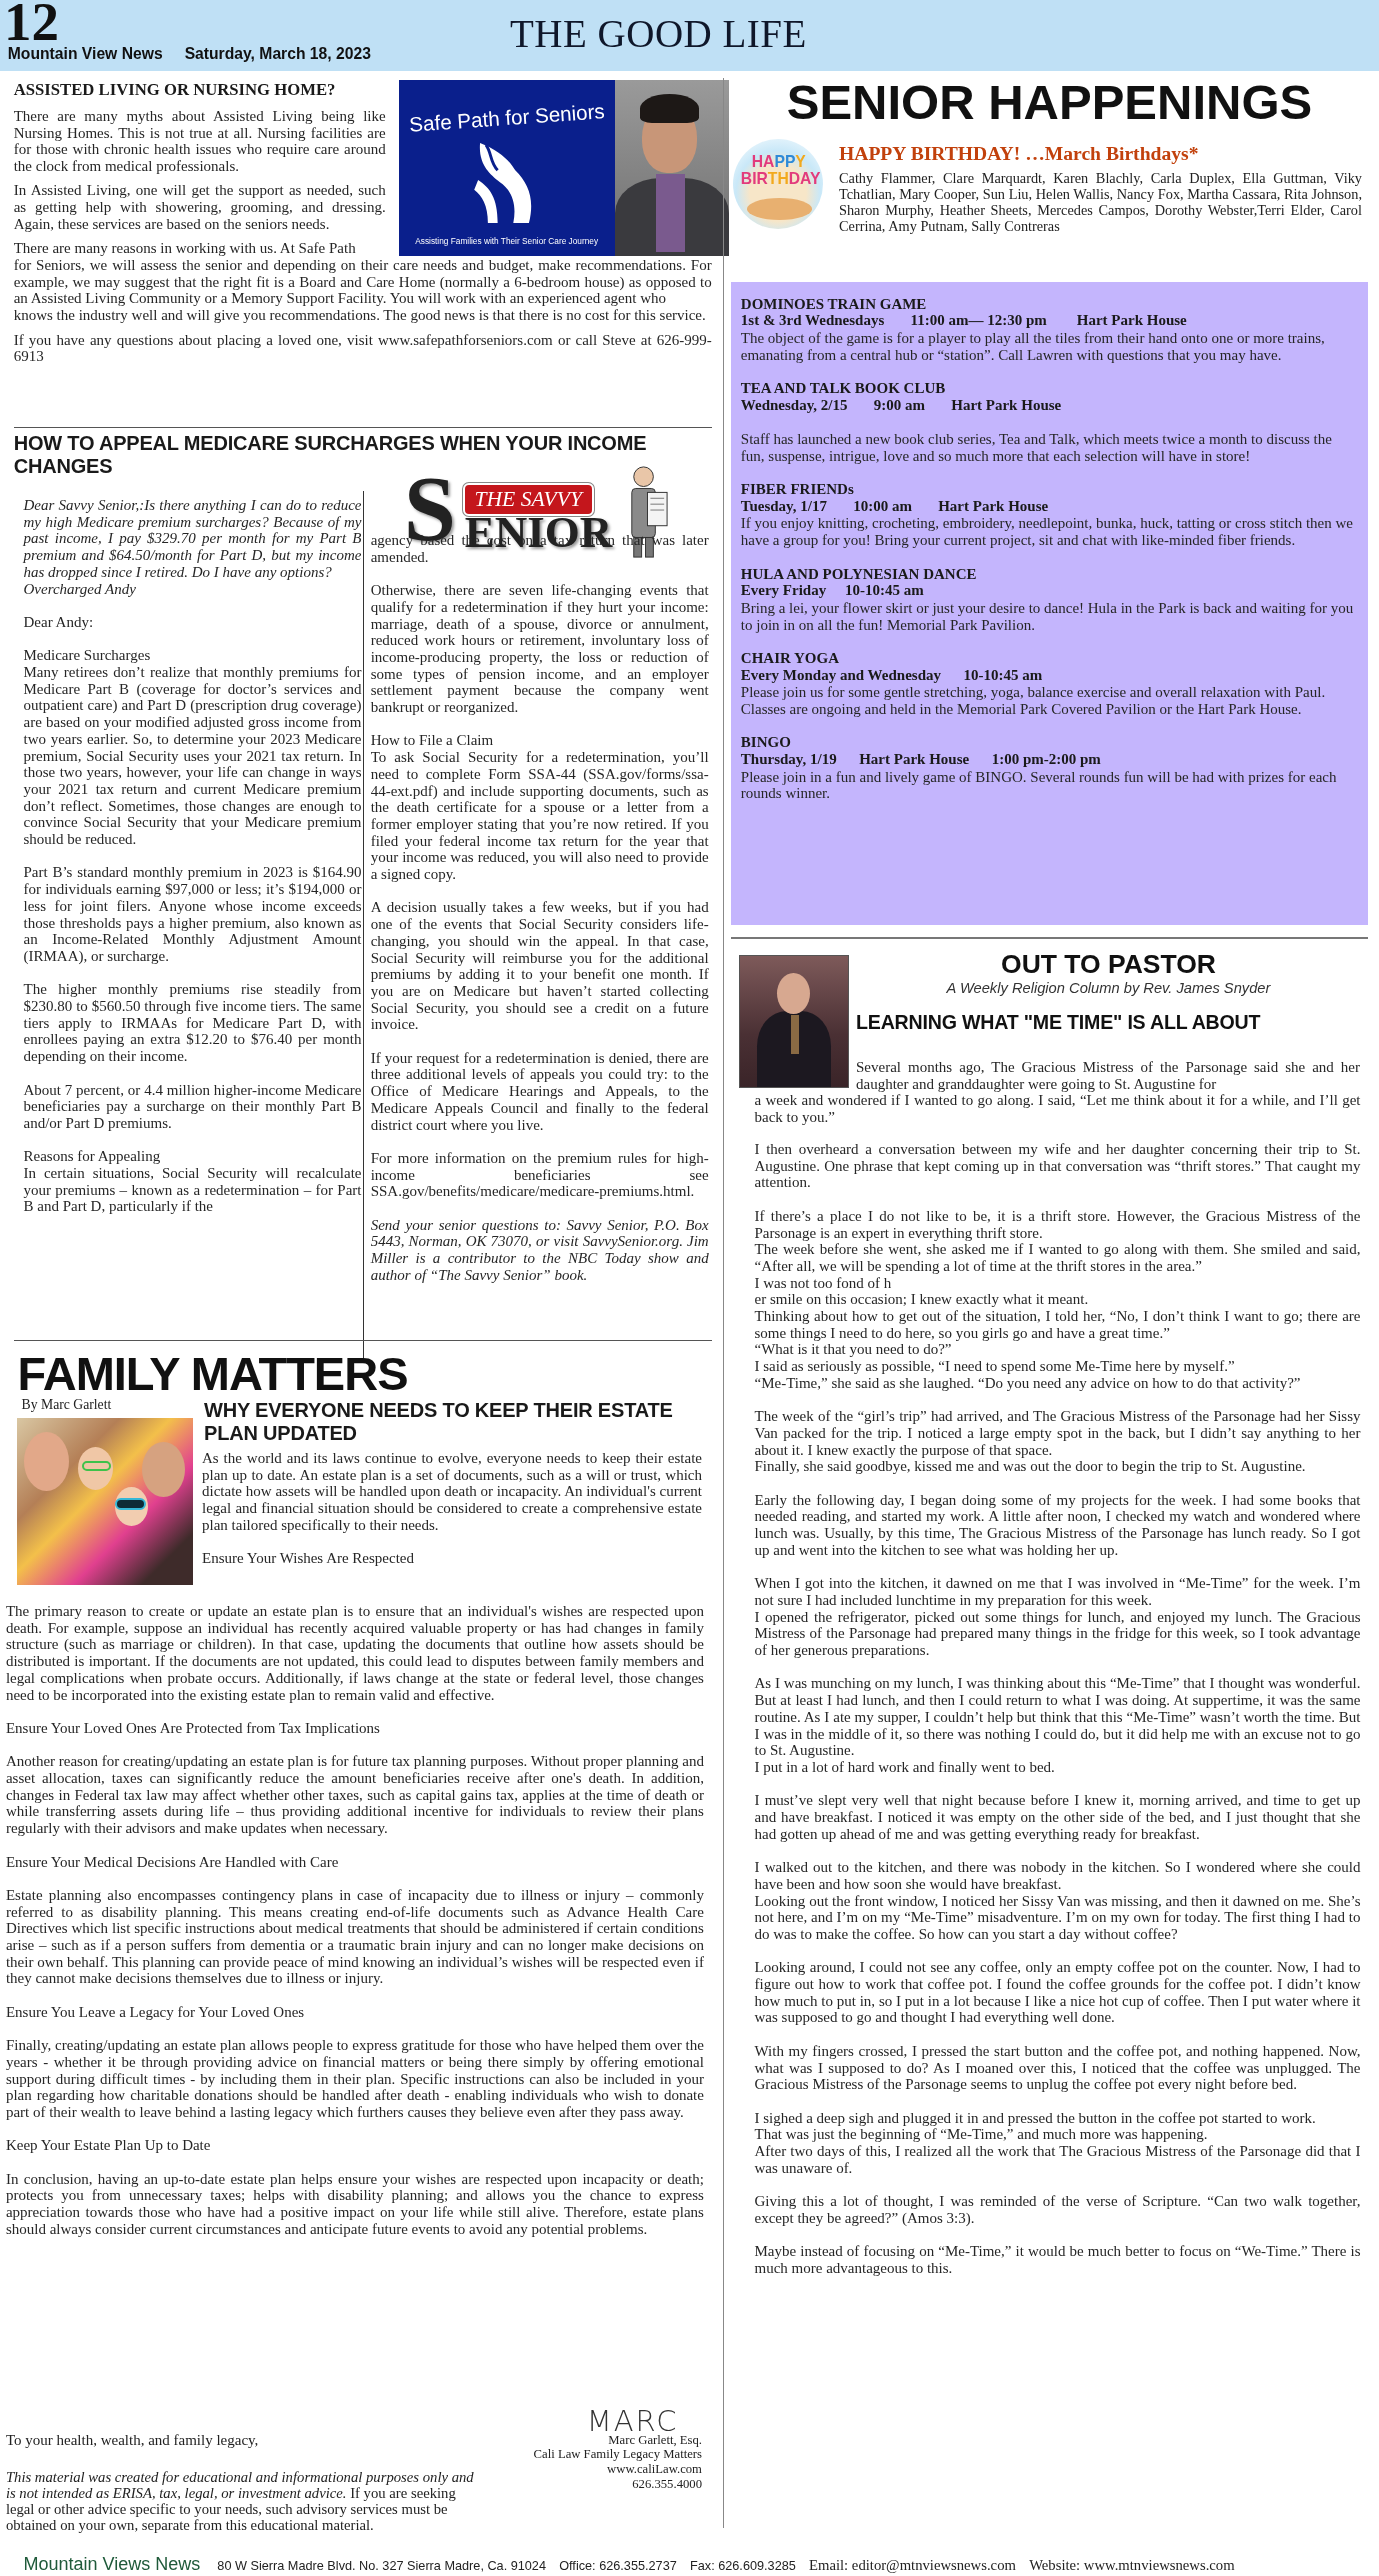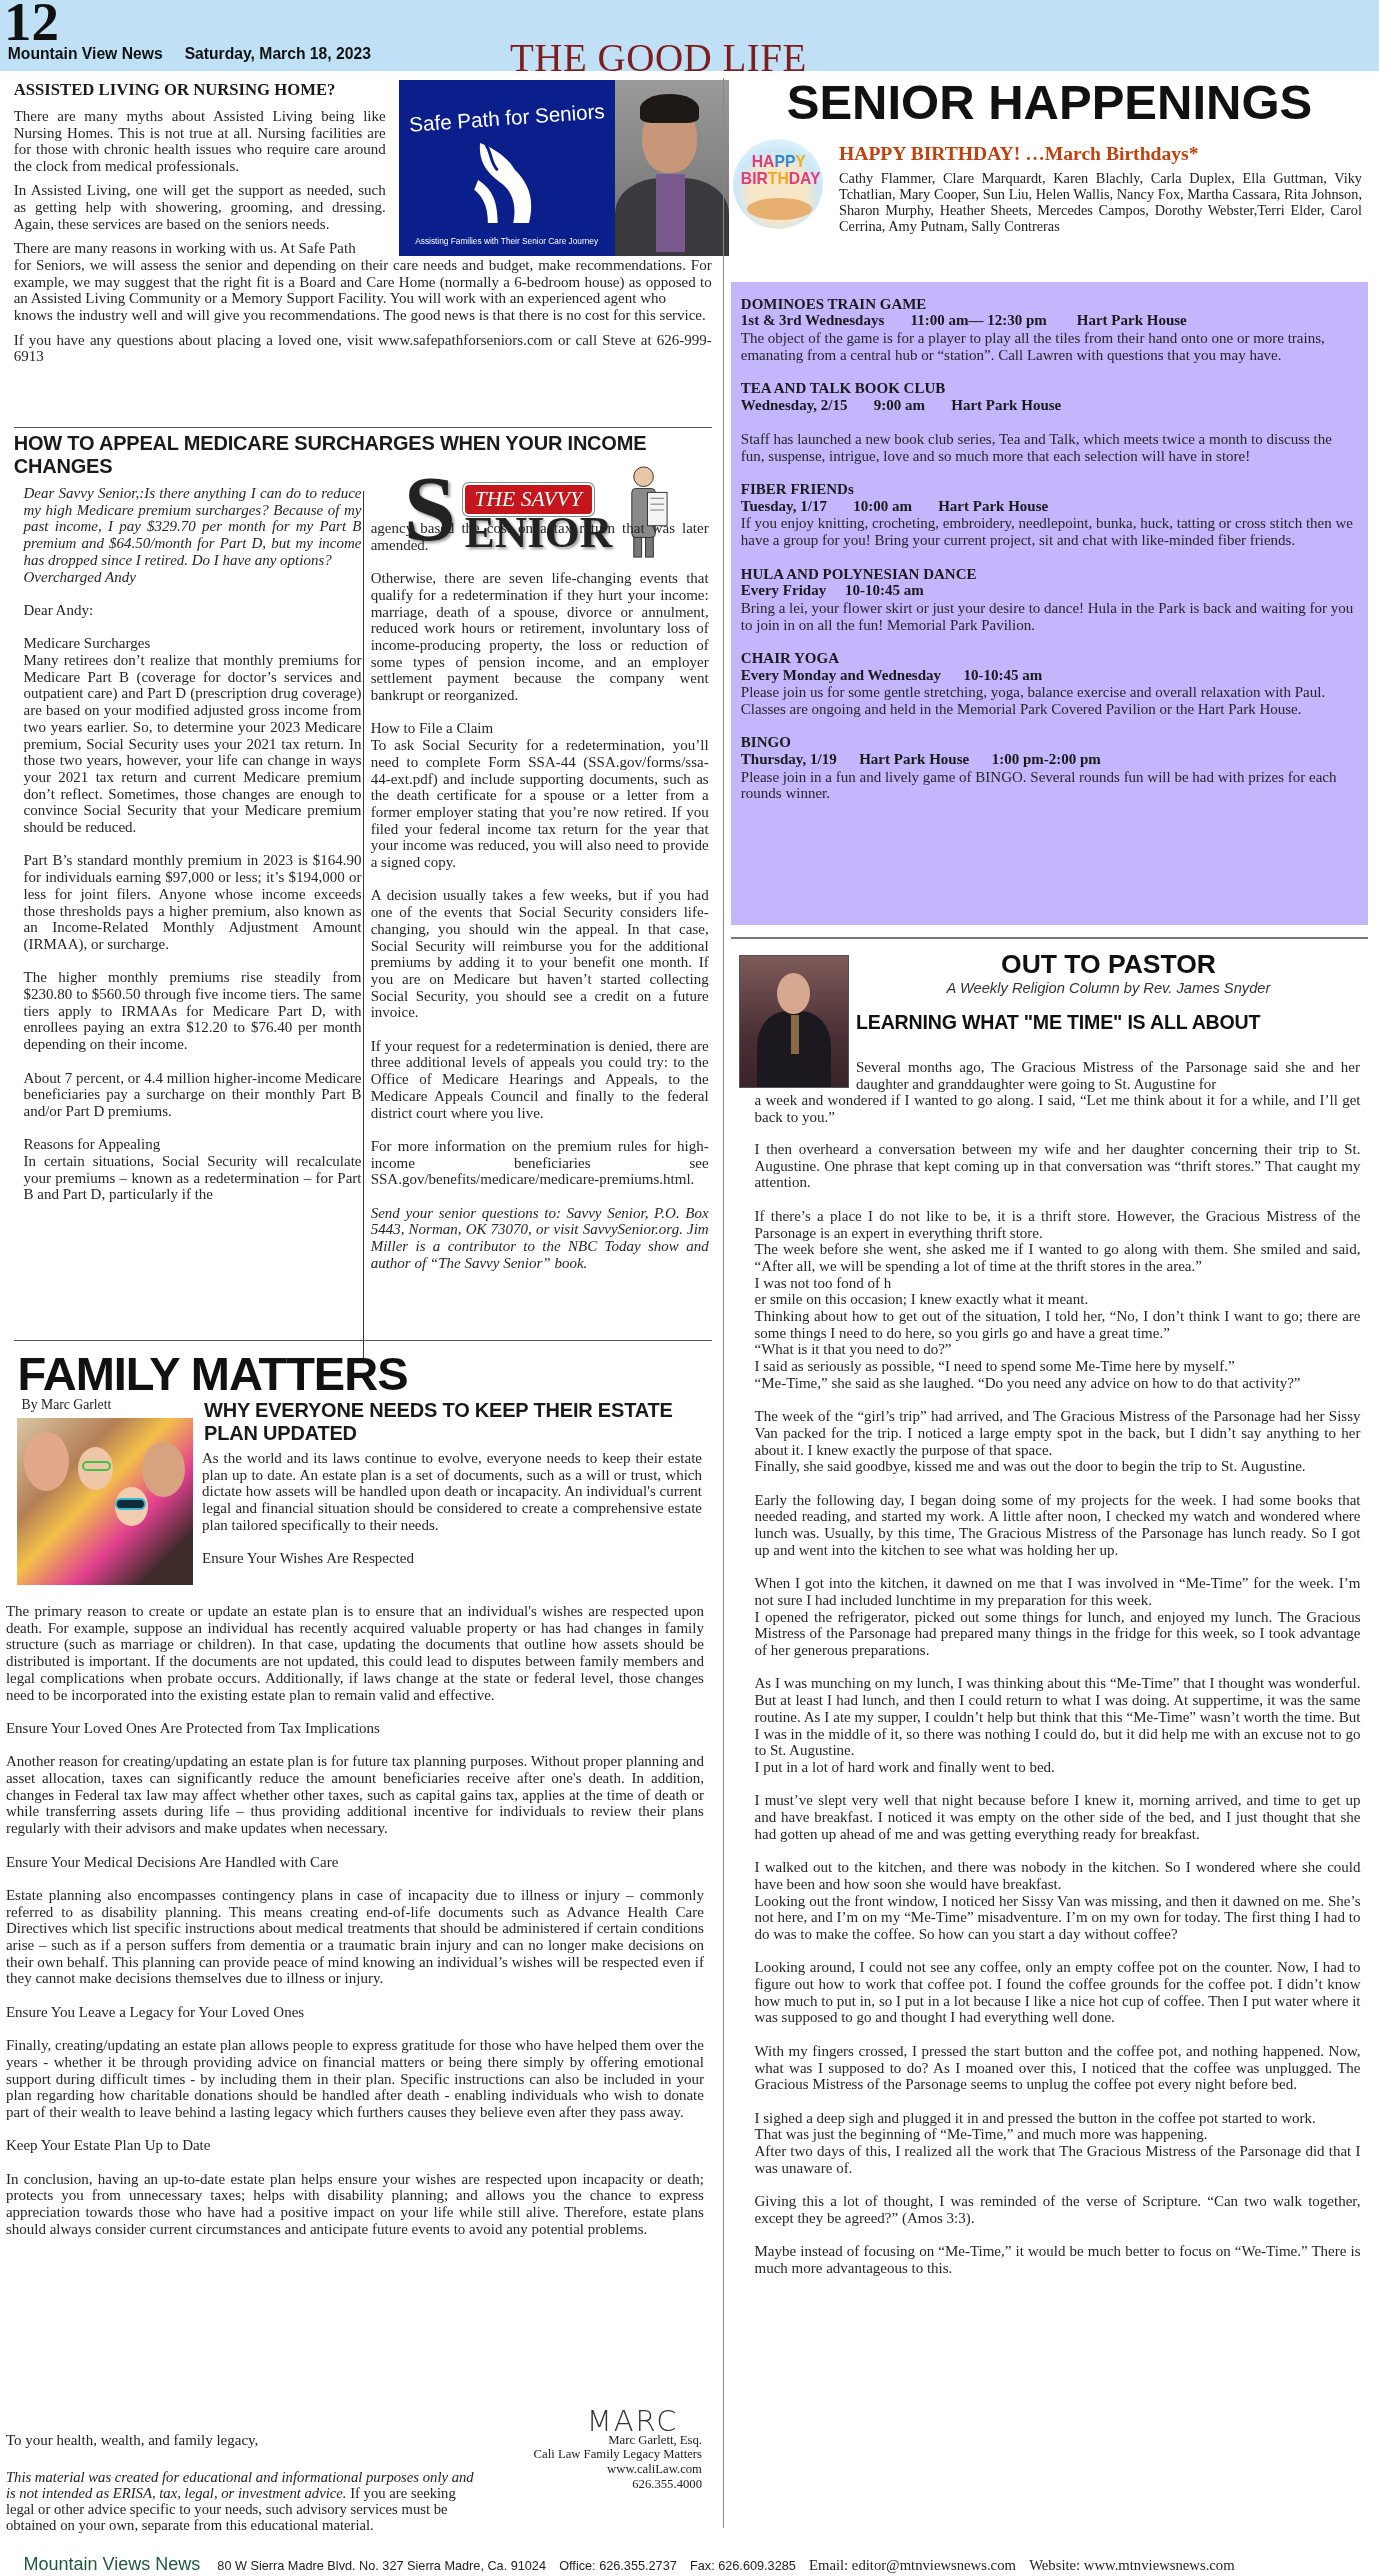--- a/index.html
+++ b/index.html
@@ -4,21 +4,21 @@
 <style>
   * { box-sizing: border-box; margin: 0; padding: 0; }
   html, body { width: 1380px; background: #ffffff; }
   body { font-family: "Liberation Serif", "DejaVu Serif", serif; color: #222; position: relative; height: 2576px; overflow: hidden; }
 
   
   .masthead { position: absolute; left: 0; top: 0; width: 1380px; height: 71px; background: #bfe0f5; }
   .page-num { position: absolute; left: 3.9px; top: -5.9px; font-family: "Liberation Serif", serif; font-size: 55px; font-weight: bold; color: #111; line-height: 1; }
   .paper-line { position: absolute; left: 7.8px; top: 45px; font-family: "Liberation Sans", sans-serif; font-size: 15.7px; font-weight: bold; color: #111; }
   .paper-line span { margin-right: 17.6px; }
-  .section-title { position: absolute; left: 510px; top: 35px; font-family: "Liberation Serif", serif; font-size: 39px; color: #7f1d1d; letter-spacing: 0.5px; }
+  .section-title { position: absolute; left: 510px; top: 11px; font-family: "Liberation Serif", serif; font-size: 39px; color: #0f172a; letter-spacing: 0.5px; }
 
   .p { font-size: 15px; line-height: 16.7px; text-align: justify; color: #262626; }
   .gap { height: 16.7px; }
 
   
   .assisted { position: absolute; left: 13.7px; top: 80px; width: 698px; }
   .assisted h3 { font-size: 16.7px; font-weight: bold; margin-bottom: 7.8px; color: #1a1a1a; }
   .safepath-ad { position: absolute; left: 385px; top: 0; width: 329px; height: 255px; }
   .safepath-logo { position: absolute; left: 0; top: 0; width: 216px; height: 176px; background: #0a1f8c; color: #fff; }
   .safepath-logo .t { position: absolute; left: 0; right: 0; top: 25.5px; text-align: center; font-family: "Liberation Sans", sans-serif; font-size: 20.6px; transform: rotate(-4deg); }
@@ -27,21 +27,21 @@
   .steve-photo { position: absolute; left: 216px; top: 0; width: 114px; height: 176px; background: linear-gradient(180deg, #9a9a9a 0%, #6f6f6f 100%); overflow: hidden; }
   .steve-photo .head { position: absolute; left: 27.4px; top: 21.6px; width: 55px; height: 71px; border-radius: 50% 50% 45% 45%; background: #c89678; }
   .steve-photo .hair { position: absolute; left: 25.5px; top: 13.7px; width: 59px; height: 29px; border-radius: 50% 50% 20% 20%; background: #1d1816; }
   .steve-photo .suit { position: absolute; left: 0; top: 98px; width: 114px; height: 88px; background: #3a3a3e; border-radius: 40% 40% 0 0; }
   .steve-photo .shirt { position: absolute; left: 41px; top: 94px; width: 29px; height: 78px; background: #7a5a8e; }
   .rule { position: absolute; height: 1px; background: #555; }
 
   
   .savvy { position: absolute; left: 13.7px; top: 432px; width: 698px; }
   .savvy h2 { font-family: "Liberation Sans", sans-serif; font-size: 20px; font-weight: bold; line-height: 22.5px; color: #1a1a1a; letter-spacing: -0.2px; text-transform: uppercase; }
-  .savvy .col { position: absolute; width: 338px; }
+  .savvy .col { position: absolute; width: 338px; margin-top: 12px; }
   .savvy .colL { left: 9.8px; top: 53px; }
   .savvy .colR { left: 357px; top: 88px; }
   .savvy .divider { position: absolute; left: 349px; top: 59px; width: 1.5px; height: 872px; background: #333; }
   .savvy .ital { font-style: italic; }
   .savvy-logo { position: absolute; left: 390px; top: 37px; width: 274px; height: 88px; }
   .savvy-logo .S { position: absolute; left: 0; top: -7.8px; font-family: "Liberation Serif", serif; font-size: 94px; font-weight: bold; color: #222; line-height: 1; text-shadow: 2px 2px 2.9px #999; }
   .savvy-logo .badge { position: absolute; left: 59px; top: 13.7px; background: #c4161c; color: #fff; font-family: "Liberation Serif", serif; font-style: italic; font-size: 21.6px; padding: 2px 9.8px; border-radius: 5.9px; border: 2px solid #fff; box-shadow: 0 0 0 1px #888; }
   .savvy-logo .enior { position: absolute; left: 61px; top: 41px; font-family: "Liberation Serif", serif; font-size: 45px; font-weight: bold; color: #222; line-height: 1; text-shadow: 2px 2px 2.9px #999; }
   .savvy-logo .man { position: absolute; left: 218px; top: -5.9px; width: 49px; height: 98px; }
 

